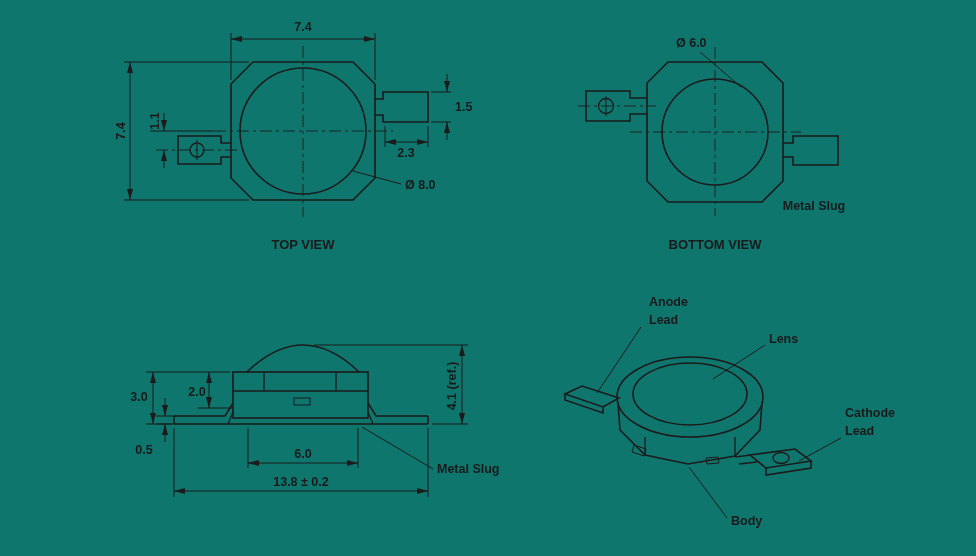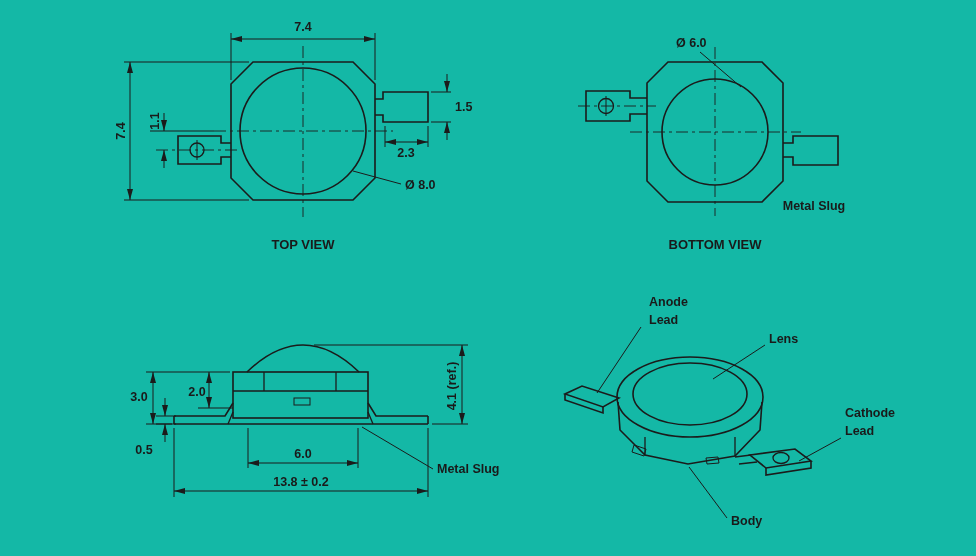--- a/index.html
+++ b/index.html
@@ -1,16 +1,16 @@
 <!DOCTYPE html>
 <html><head>
 <meta charset="utf-8">
 <style>
   html,body{margin:0;padding:0;background:#ffffff;}
-  .canvas{position:relative;width:976px;height:556px;background:#14b8a6;overflow:hidden;}
+  .canvas{position:relative;width:976px;height:556px;background:#0f766e;overflow:hidden;}
   svg{display:block;}
   .outline{fill:none;stroke:#1b1b1b;stroke-width:1.6;stroke-linejoin:miter;stroke-linecap:butt;}
   .med{fill:none;stroke:#1b1b1b;stroke-width:1.3;}
   .thin{fill:none;stroke:#1b1b1b;stroke-width:1;}
   .center{fill:none;stroke:#1b1b1b;stroke-width:0.9;stroke-dasharray:12 4 3 4;}
   .dimtxt{font:700 12.5px "Liberation Sans",sans-serif;fill:#1a1a1a;}
   .titletxt{font:700 13px "Liberation Sans",sans-serif;fill:#1a1a1a;}
   .labeltxt{font:700 12.5px "Liberation Sans",sans-serif;fill:#1a1a1a;}
 </style>
 </head>

